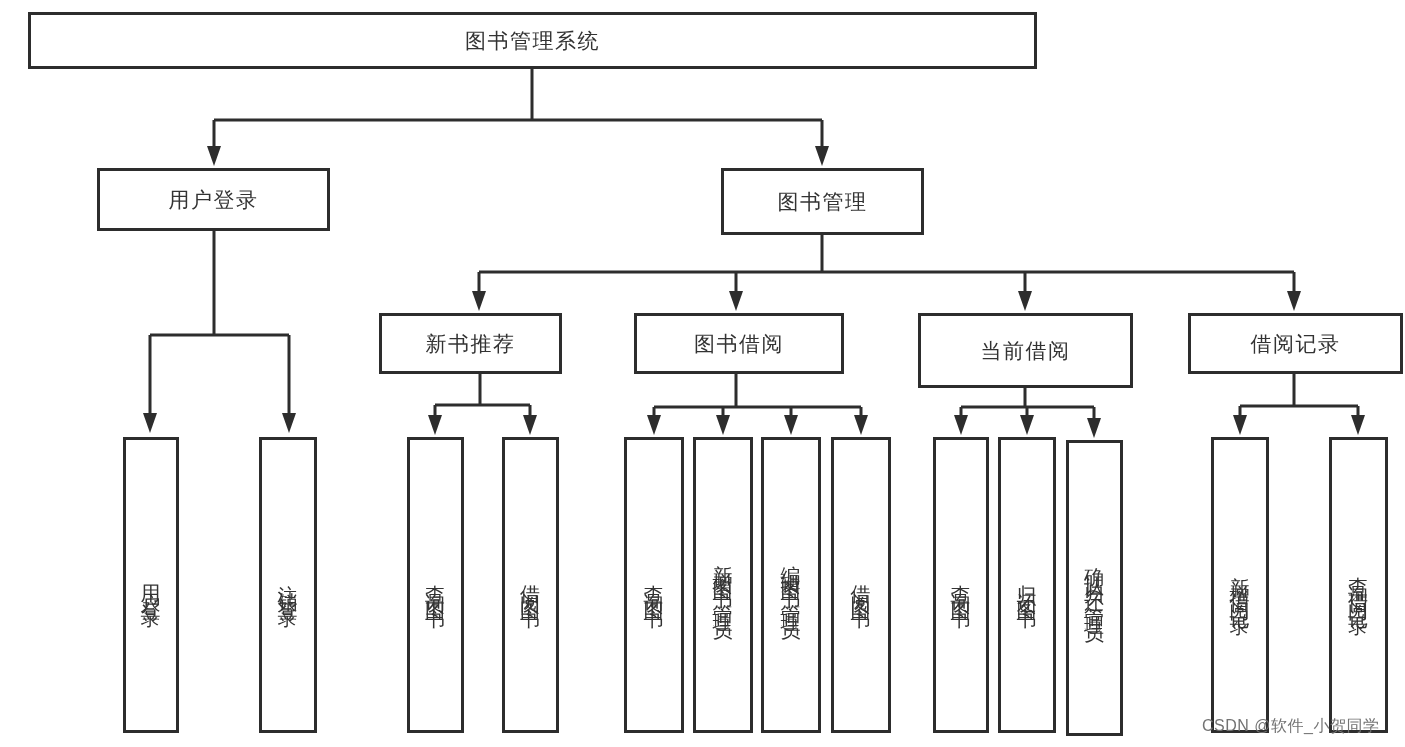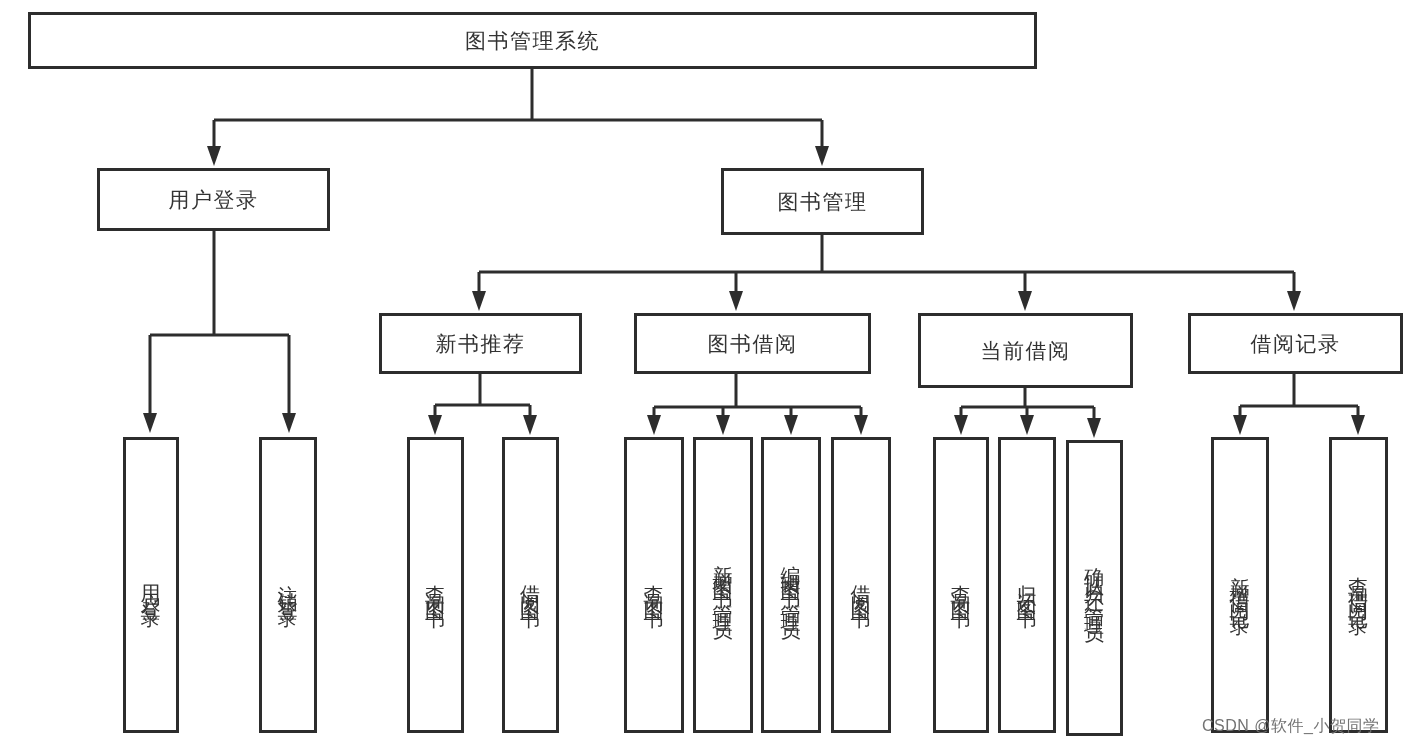--- a/index.html
+++ b/index.html
@@ -98,24 +98,24 @@
     <span class="h-label">图书管理系统</span>
   </div>
 
   <div class="node" style="left:81px;top:168px;width:233px;height:63px">
     <span class="h-label">用户登录</span>
   </div>
   <div class="node" style="left:705px;top:168px;width:203px;height:67px">
     <span class="h-label">图书管理</span>
   </div>
 
-  <div class="node" style="left:363px;top:313px;width:203px;height:61px">
+  <div class="node" style="left:363px;top:313px;width:183px;height:61px">
     <span class="h-label">新书推荐</span>
   </div>
-  <div class="node" style="left:618px;top:313px;width:237px;height:61px">
+  <div class="node" style="left:618px;top:313px;width:210px;height:61px">
     <span class="h-label">图书借阅</span>
   </div>
   <div class="node" style="left:902px;top:313px;width:215px;height:75px">
     <span class="h-label">当前借阅</span>
   </div>
   <div class="node" style="left:1172px;top:313px;width:215px;height:61px">
     <span class="h-label">借阅记录</span>
   </div>
 
   <div class="node" style="left:107px;top:437px;width:56px;height:296px">

